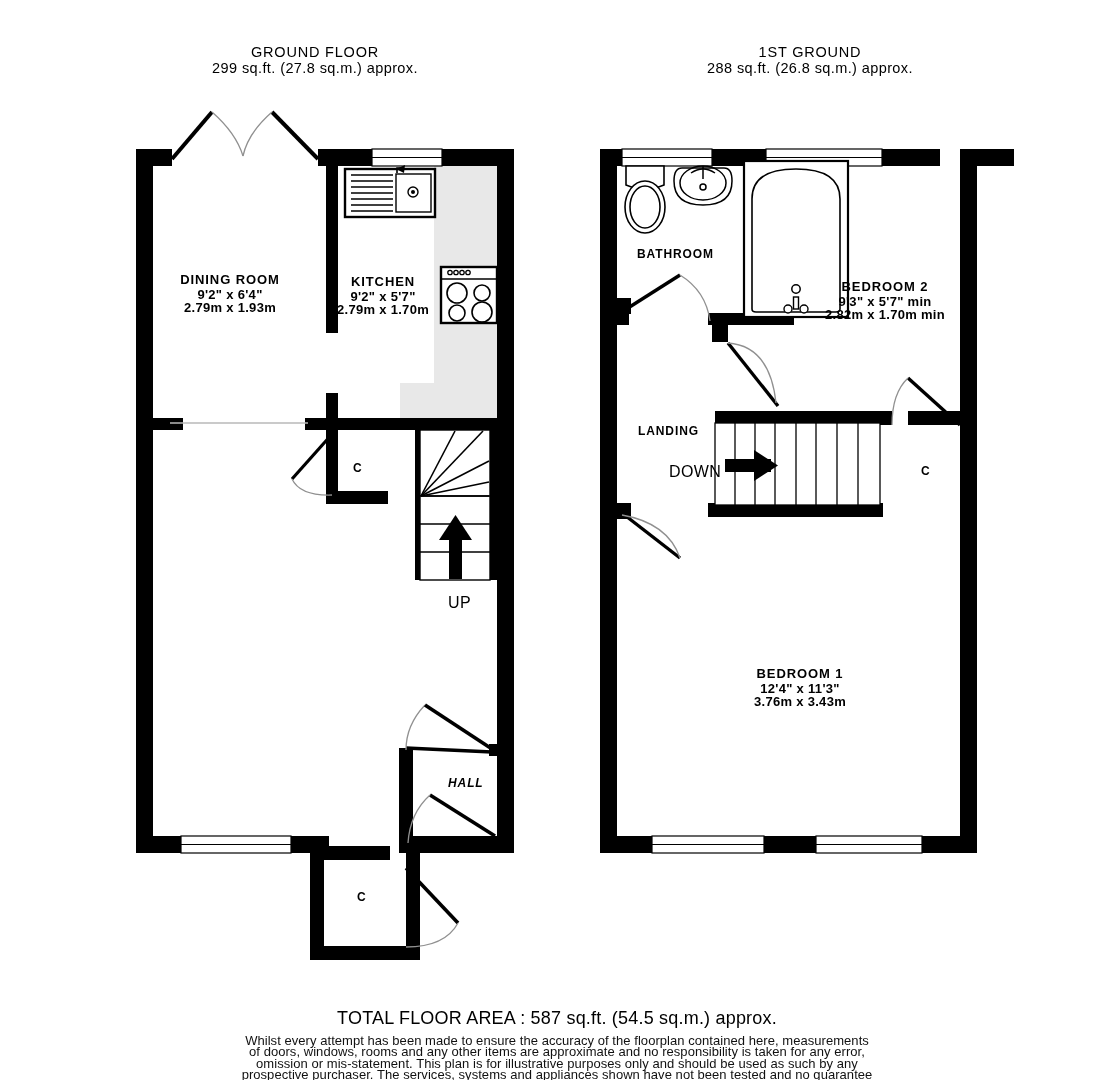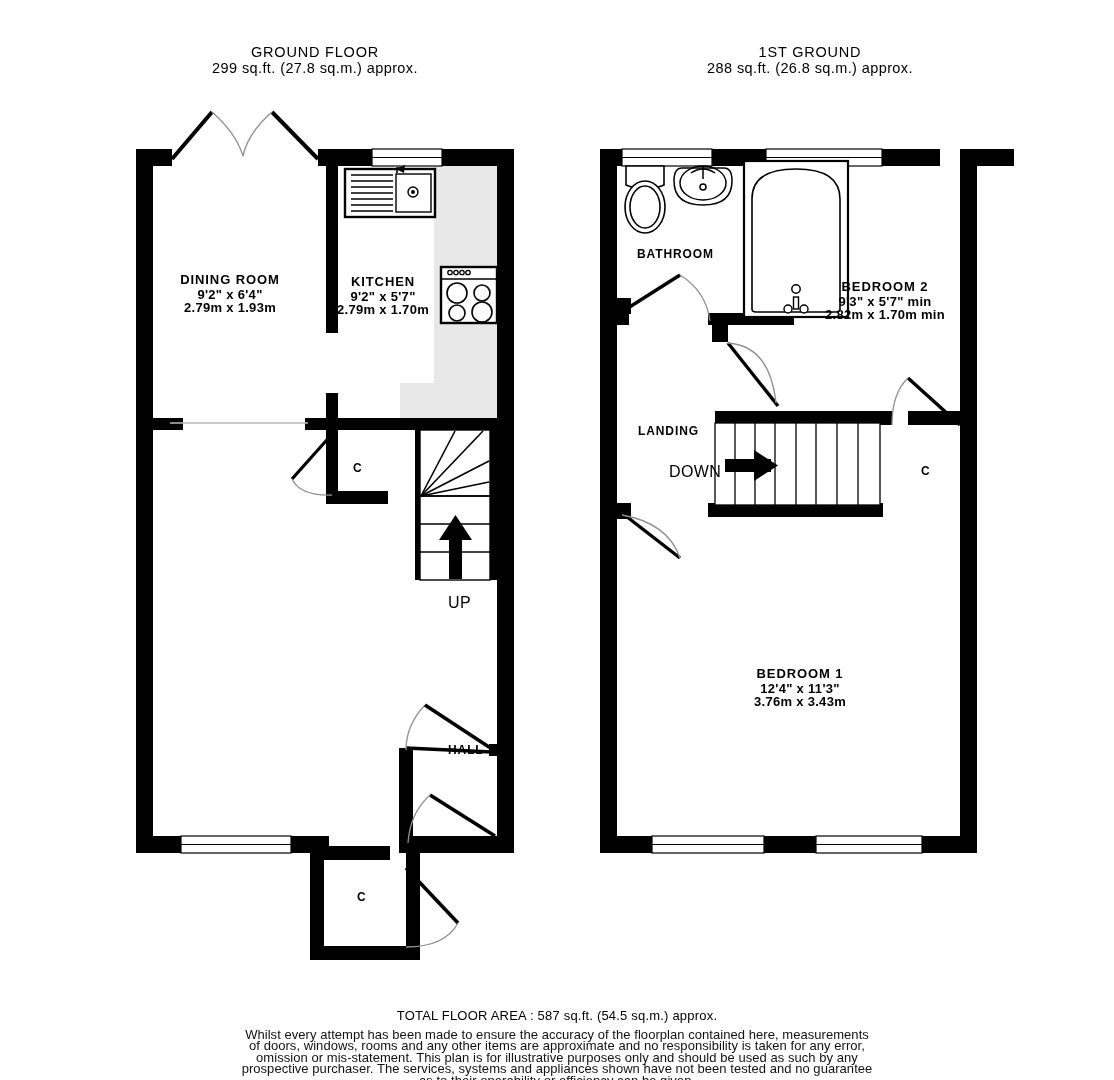--- a/index.html
+++ b/index.html
@@ -66,21 +66,21 @@
   }
 
   #footer {
     position: absolute;
     left: 0;
     top: 995px;
     width: 1114px;
     text-align: center;
   }
   #footer .total {
-    font-size: 13px;
+    font-size: 18px;
     letter-spacing: 0.2px;
     margin-bottom: 6px;
   }
   #footer .disclaimer {
     font-size: 13px;
     line-height: 11.4px;
     color: #111;
     letter-spacing: 0.05px;
     white-space: pre-line;
   }
@@ -265,21 +265,21 @@
     <span class="rl-name">KITCHEN</span>
     <span class="rl-imp">9'2"  x 5'7"</span>
     <span class="rl-met">2.79m  x 1.70m</span>
   </div>
 
 
   <div class="small-label" style="left:353px; top:448px;">C</div>
 
   <div class="small-label" style="left:357px; top:877px;">C</div>
 
-  <div class="small-label" style="left:448px; top:730px;">HALL</div>
+  <div class="small-label" style="left:448px; top:763px;font-style:italic;">HALL</div>
 
   <div class="plain-label" style="left:448px; top:581px;">UP</div>
 
   <svg id="first-floor-plan" style="position:absolute; left:560px; top:0px;" width="554" height="990" viewBox="0 0 554 990">
 
     <g fill="#000000">
 
       <rect x="40" y="136" width="17" height="704"></rect>
 
       <rect x="40" y="136" width="29" height="17"></rect>

